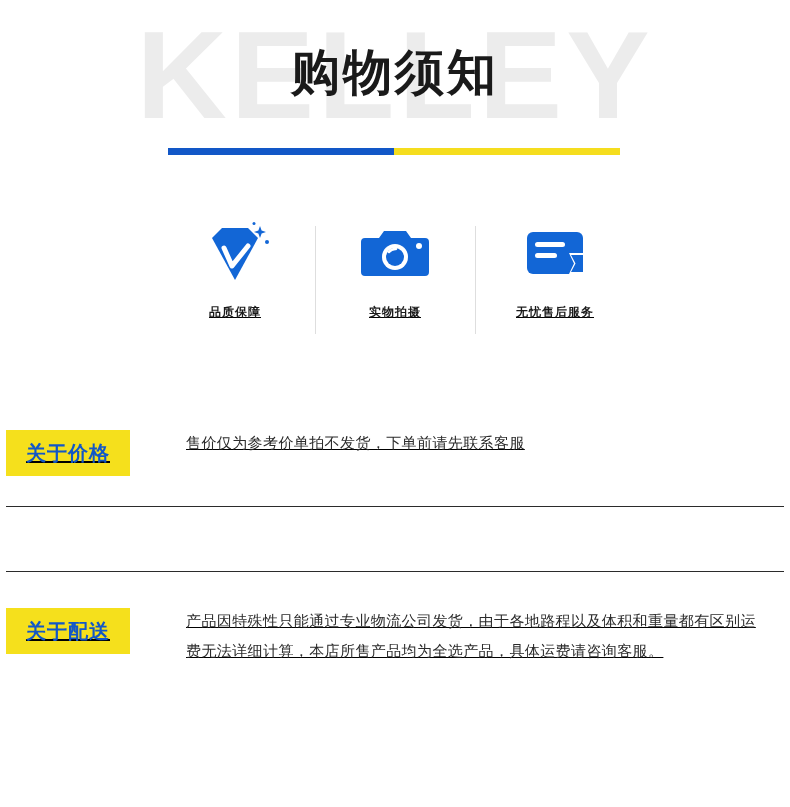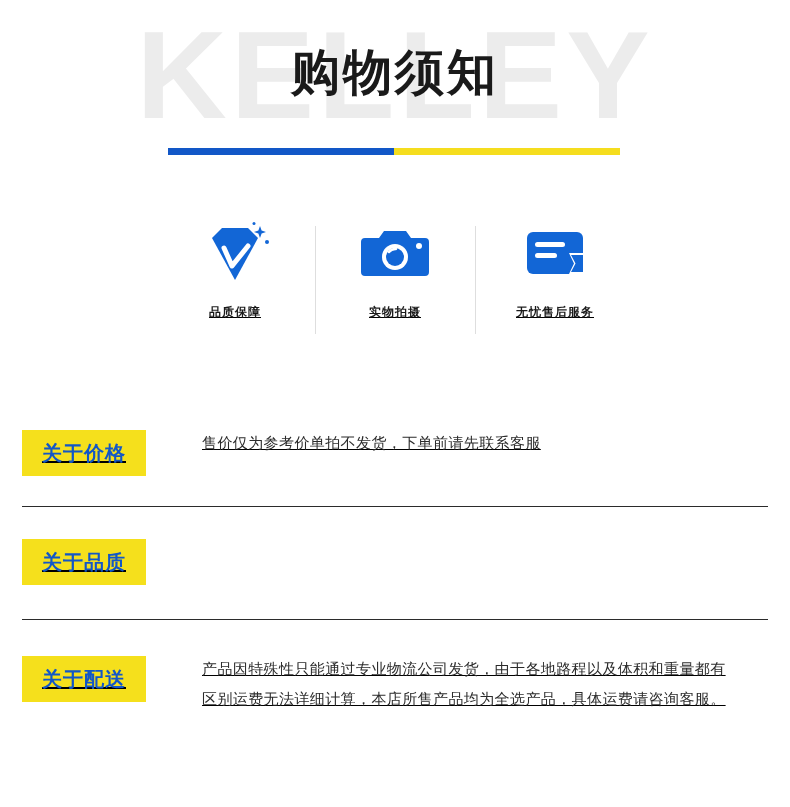--- a/index.html
+++ b/index.html
@@ -101,21 +101,21 @@
     margin-top: 20px;
     font-size: 12px;
     font-weight: bold;
     color: #1a1a1a;
     letter-spacing: 1px;
   }
 
   
   .notes {
     margin-top: 50px;
-    padding: 0 22px;
+    padding: 0 6px;
   }
   .note {
     display: flex;
     align-items: flex-start;
     padding: 22px 0;
   }
   .note + .note {
     border-top: 1px solid #2b2b2b;
   }
   .tag {
@@ -211,21 +211,20 @@
   </div>
 
   <div class="notes">
 
     <div class="note note-1">
       <div class="tag">关于价格</div>
       <div class="note-text">售价仅为参考价单拍不发货，下单前请先联系客服</div>
     </div>
 
     <div class="note note-2">
-      <div class="tag">关于品质</div>
     </div>
 
     <div class="note note-3">
       <div class="tag">关于配送</div>
       <div class="note-text">产品因特殊性只能通过专业物流公司发货，由于各地路程以及体积和重量都有区别运费无法详细计算，本店所售产品均为全选产品，具体运费请咨询客服。</div>
     </div>
 
   </div>
 
 </div>

